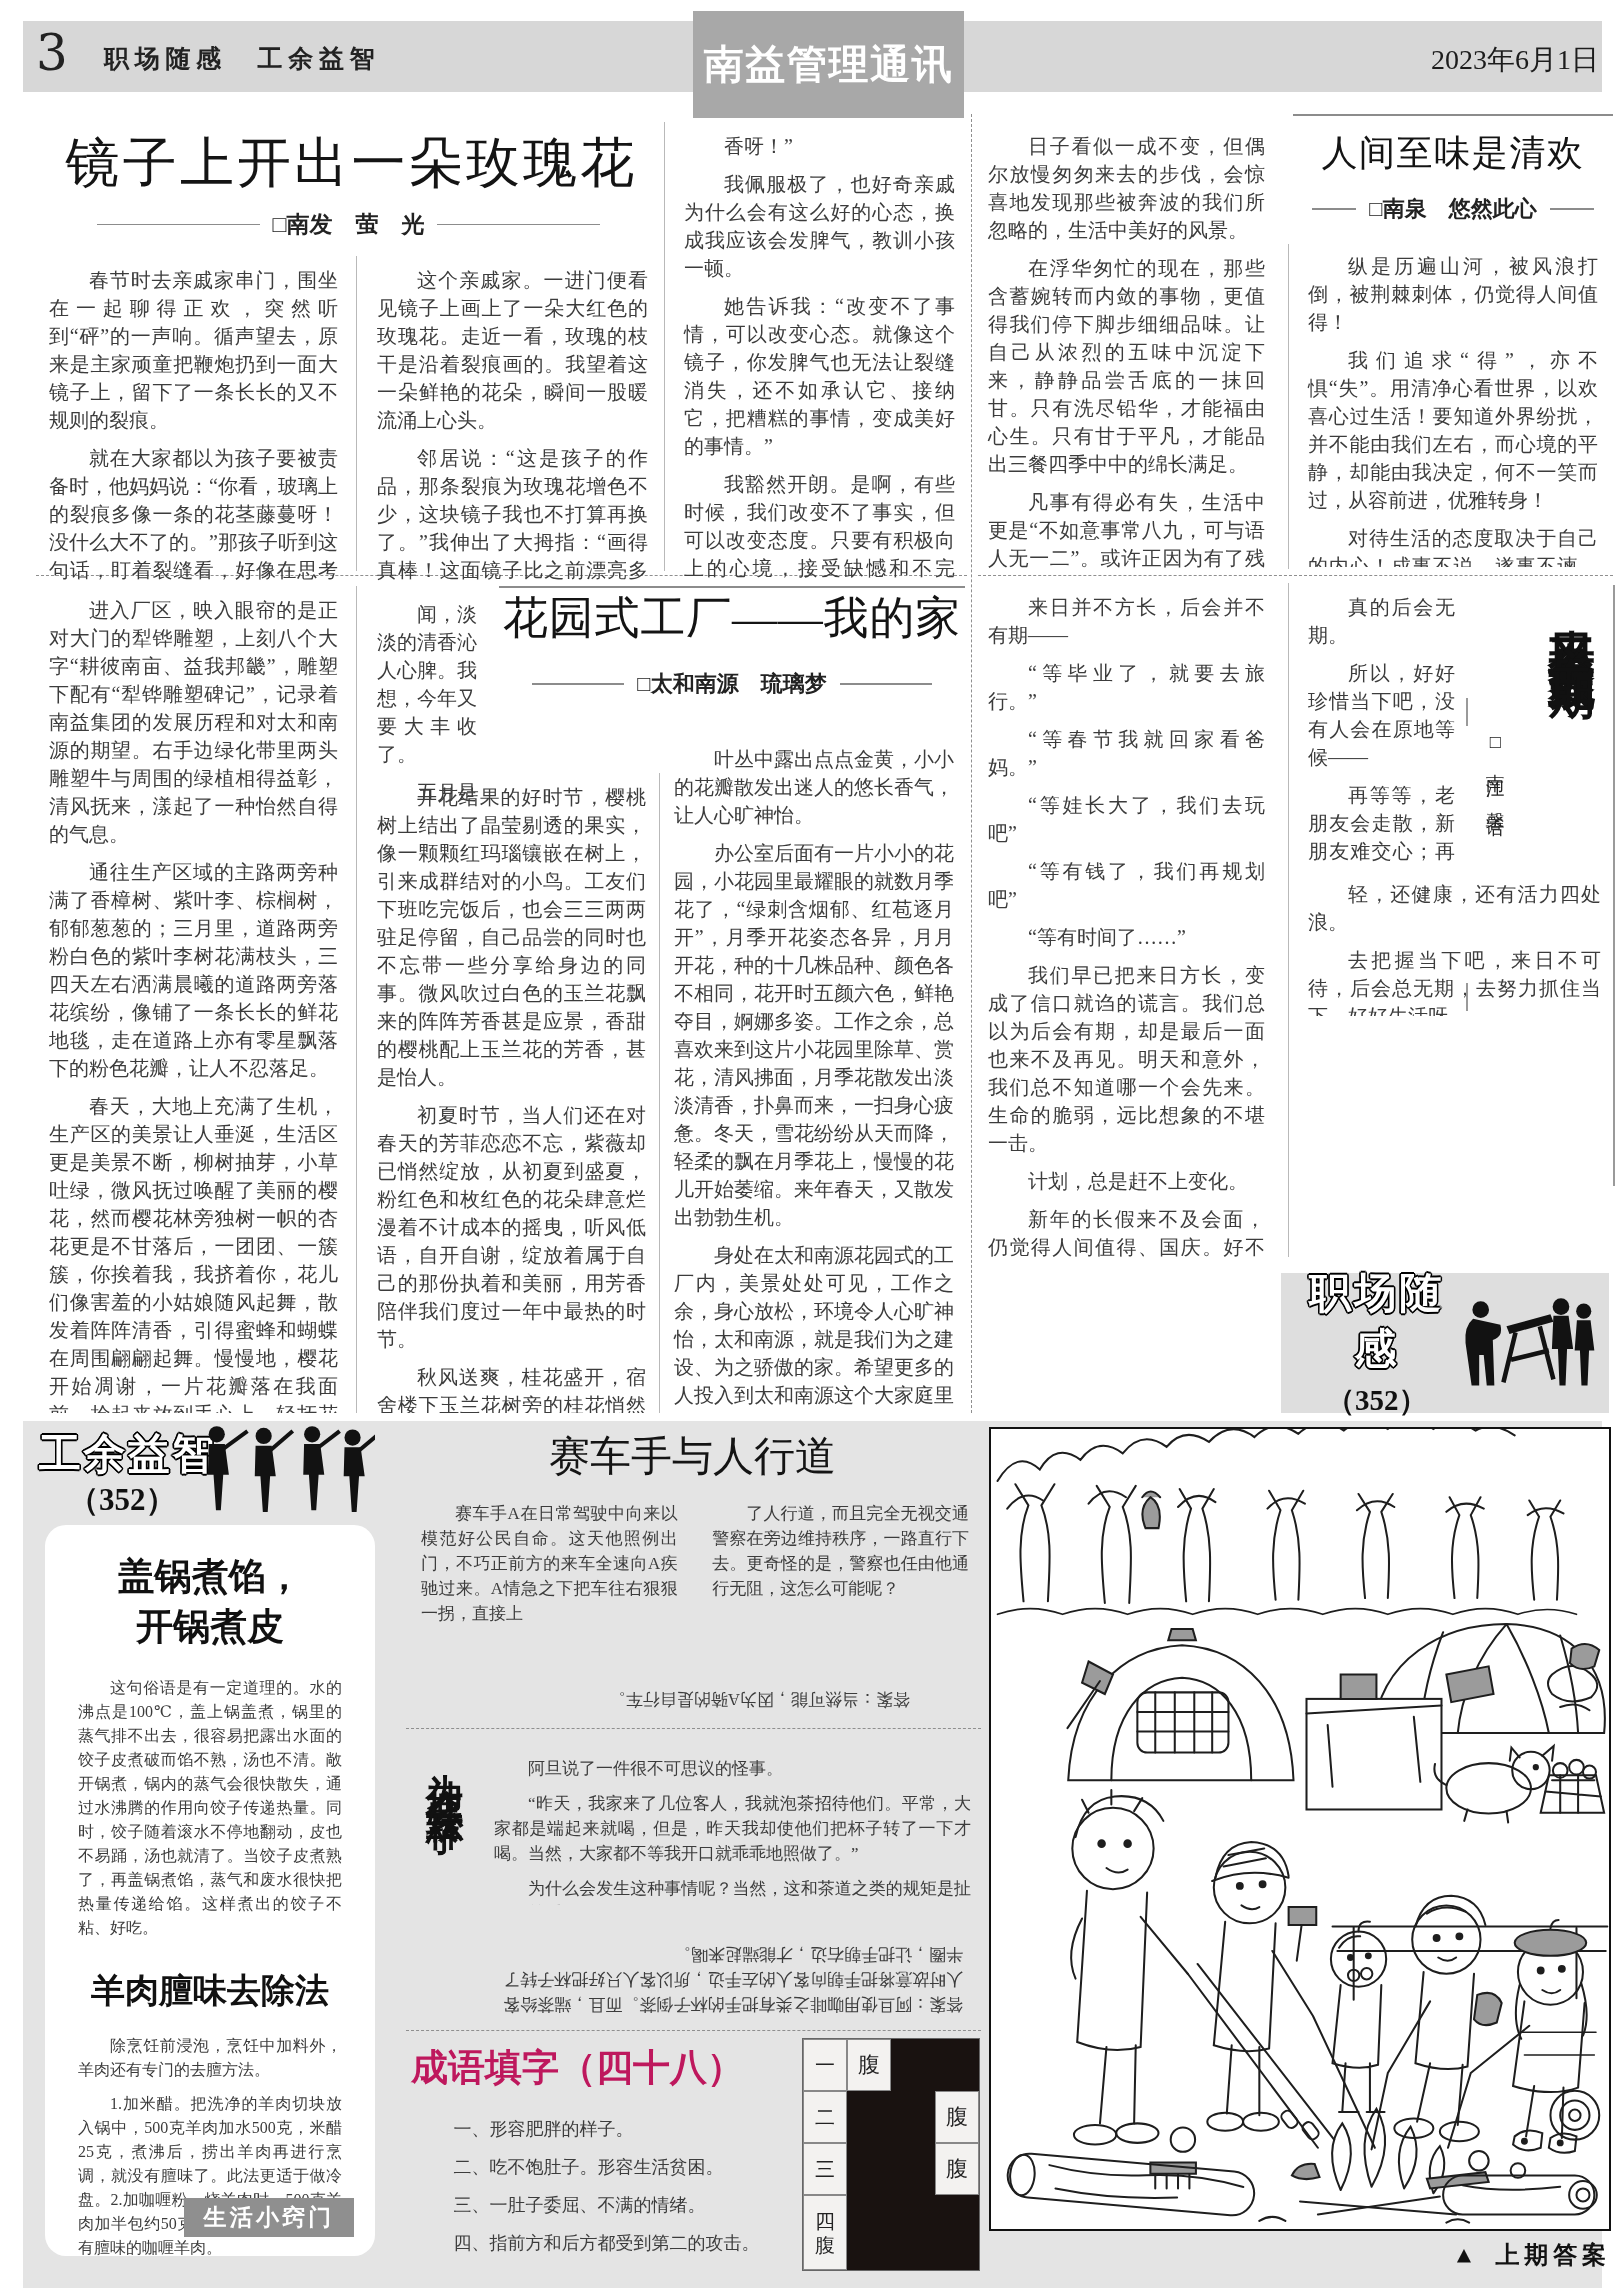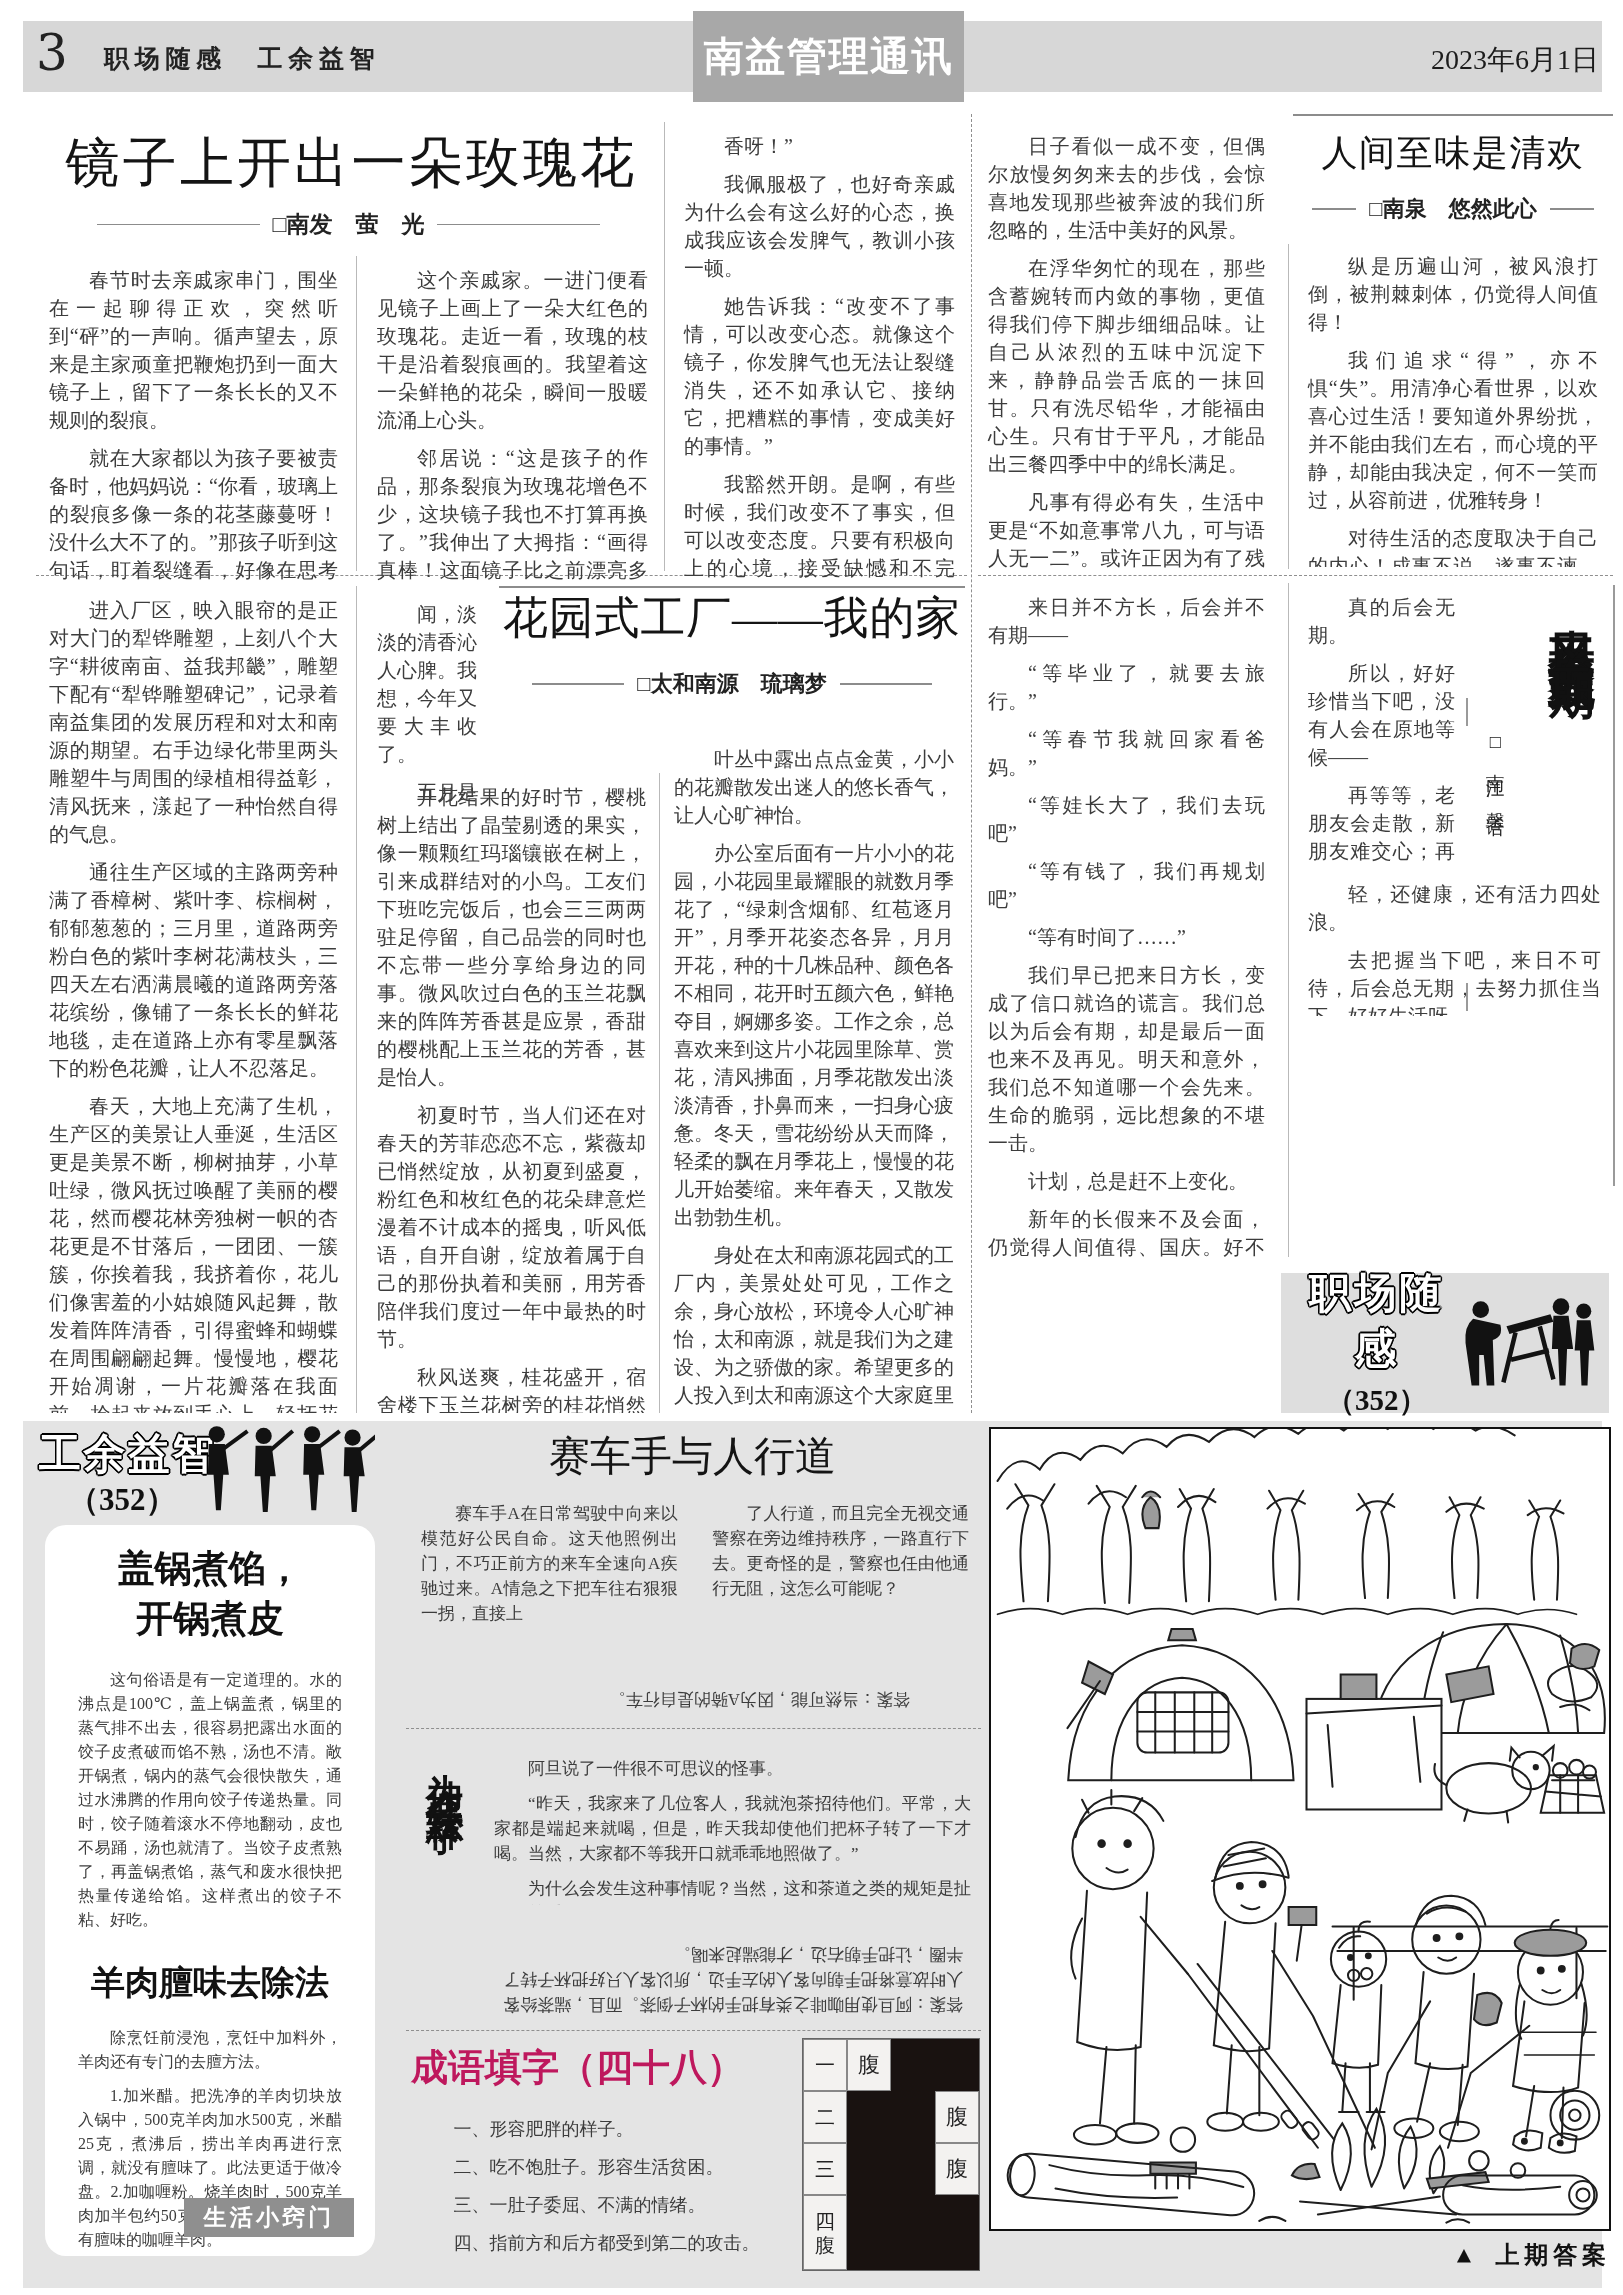--- a/index.html
+++ b/index.html
@@ -3,21 +3,21 @@
 <meta charset="utf-8">
 <style>
   html,body{margin:0;padding:0;background:#fff;}
   #page{position:relative;width:1624px;height:2295px;background:#fff;overflow:hidden;
         font-family:"Liberation Serif","DejaVu Serif",serif;color:#3c3c3c;}
   .abs{position:absolute;}
   
   .band{left:23px;top:21px;width:1579px;height:71px;background:#d7d7d7;}
   .pagenum{left:36px;top:24px;font-size:50px;font-weight:400;color:#222;font-family:"DejaVu Serif",serif;}
   .hsections{left:104px;top:42px;font-size:25px;font-weight:700;letter-spacing:5.7px;color:#222;}
-  .masthead{left:693px;top:11.4px;width:271px;height:91px;background:#a8a8a8;color:#fff;
+  .masthead{left:693px;top:11.4px;width:271px;height:107px;background:#a8a8a8;color:#fff;
             display:flex;align-items:center;justify-content:center;font-size:40px;font-weight:700;
             letter-spacing:1.6px;font-family:"DejaVu Sans","Liberation Sans",sans-serif;transform:none;}
   .hdate{left:1315px;top:41px;width:284px;text-align:right;font-size:28px;color:#1c1c1c;font-weight:500;}
   
   .para{margin:10px;text-indent:2em;text-align:justify;}
   .tcol{font-size:20px;line-height:28px;overflow:hidden;}
   .btcol{font-size:17px;line-height:25px;overflow:hidden;}
   .atitle{font-weight:400;color:#141414;text-align:center;}
   .byline{display:flex;align-items:center;gap:13px;font-size:23px;color:#222;font-weight:700;}
   .byline::before,.byline::after{content:"";flex:1;height:1.6px;background:#8c8c8c;}
@@ -61,21 +61,21 @@
      text-shadow:-1.6px 0 #000,1.6px 0 #000,0 -1.6px #000,0 1.6px #000,-1.2px -1.2px #000,1.2px -1.2px #000,-1.2px 1.2px #000,1.2px 1.2px #000;}
   .wbadge-left{text-align:center;}
   .wbadge-title{font-size:42px;letter-spacing:3.2px;}
   .wbadge-num{font-size:29px;font-weight:700;color:#111;margin-top:4.9px;}
   
   .bottom-bg{left:23px;top:1421px;width:1579px;height:867px;background:#e4e4e4;}
   .lbadge-title{left:39px;top:1426px;font-size:42px;letter-spacing:2.4px;}
   .lbadge-num{left:68px;top:1479px;font-size:31px;font-weight:700;color:#111;}
   .lsil{left:200px;top:1423px;}
   .card{left:45px;top:1525px;width:330px;height:731px;background:#fff;border-radius:21px;
-        box-sizing:border-box;padding:8px 23px;overflow:hidden;}
+        box-sizing:border-box;padding:16px 23px;overflow:hidden;}
   .card-title{font-size:37px;line-height:50px;font-weight:700;color:#111;text-align:center;margin-top:11.4px;}
   .card-paras{margin-top:24px;font-size:16px;line-height:24px;}
   .card-paras .para{text-indent:2em;}
   .mutton-title{font-size:34px;font-weight:700;color:#111;text-align:center;margin-top:28px;}
   .mutton-paras{margin-top:19.5px;font-size:16px;line-height:24px;}
   .tipbadge{position:absolute;right:21px;bottom:19.5px;background:#8f8f8f;color:#fff;
             font-size:23px;font-weight:700;padding:4px 19.5px;letter-spacing:3.2px;
             font-family:"DejaVu Sans","Liberation Sans",sans-serif;}
   
   .racer-title{left:406px;top:1429px;width:573px;font-size:41px;}

